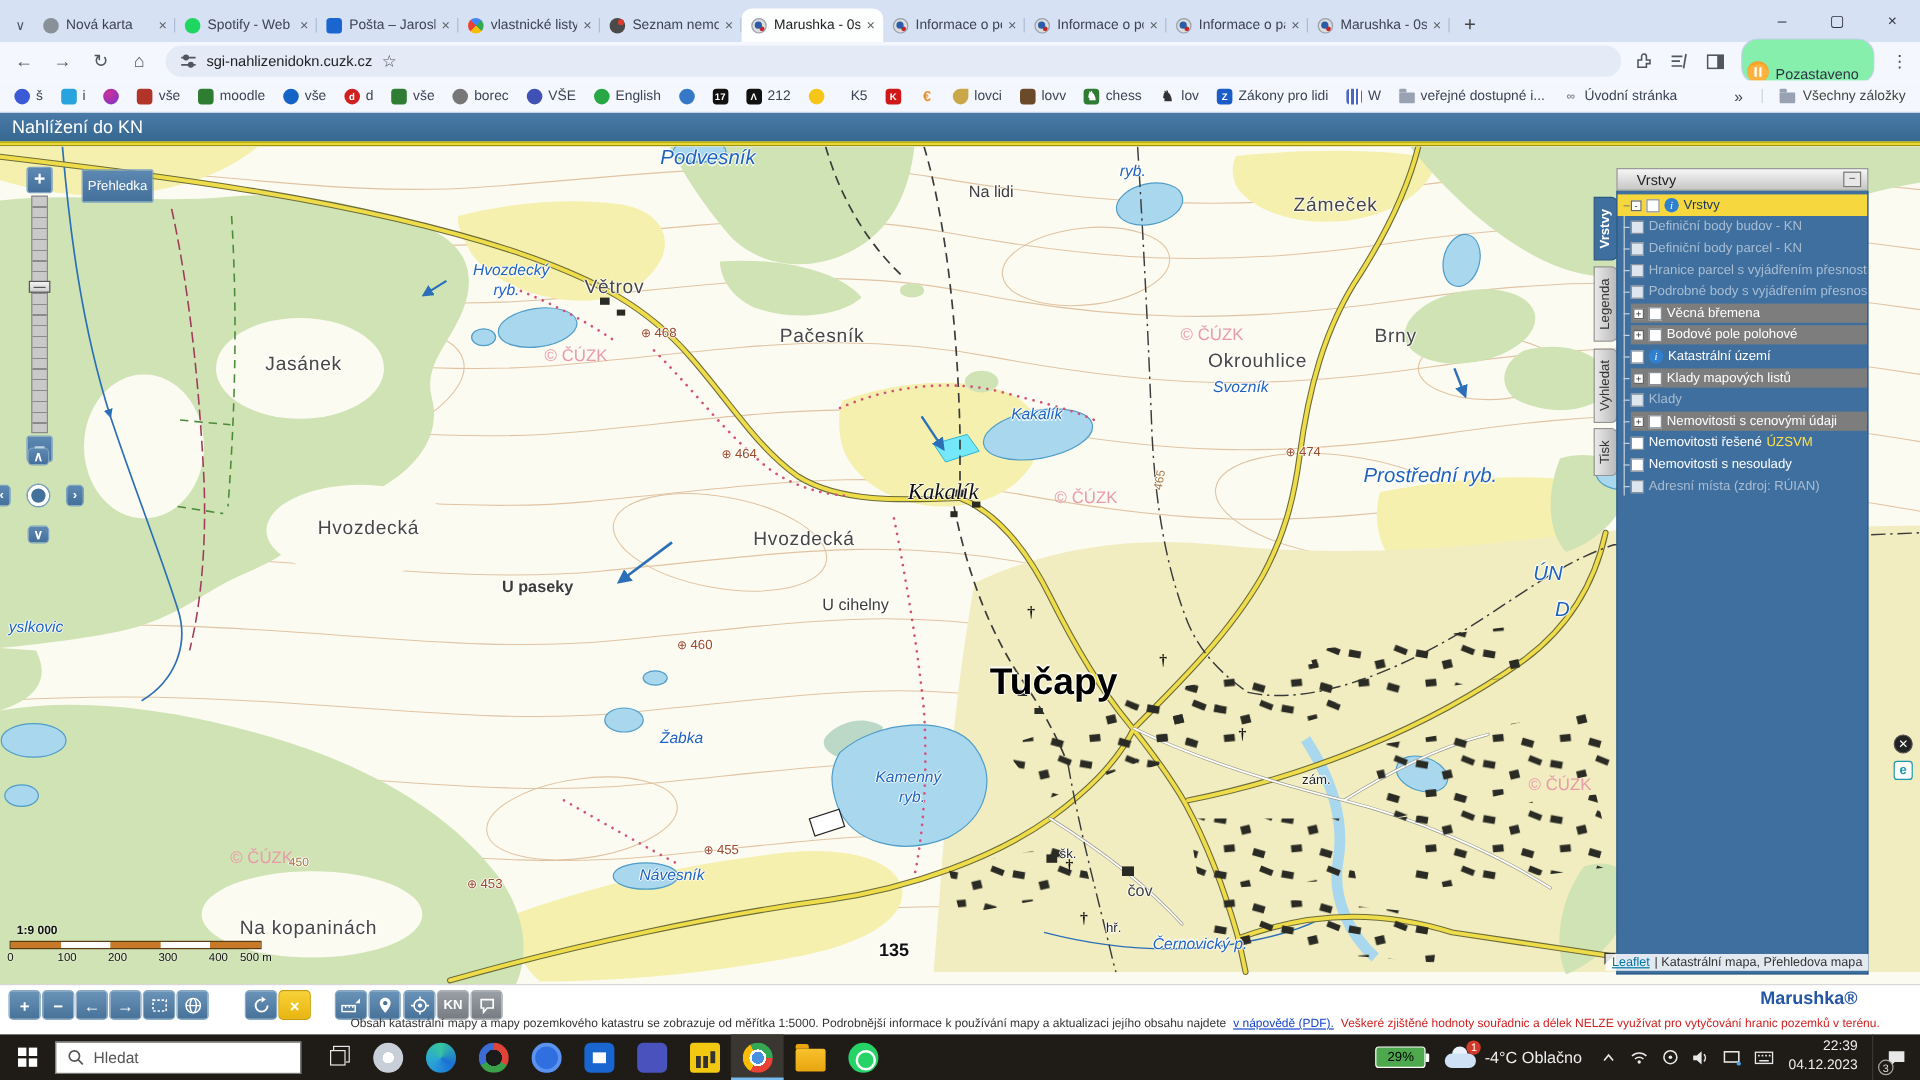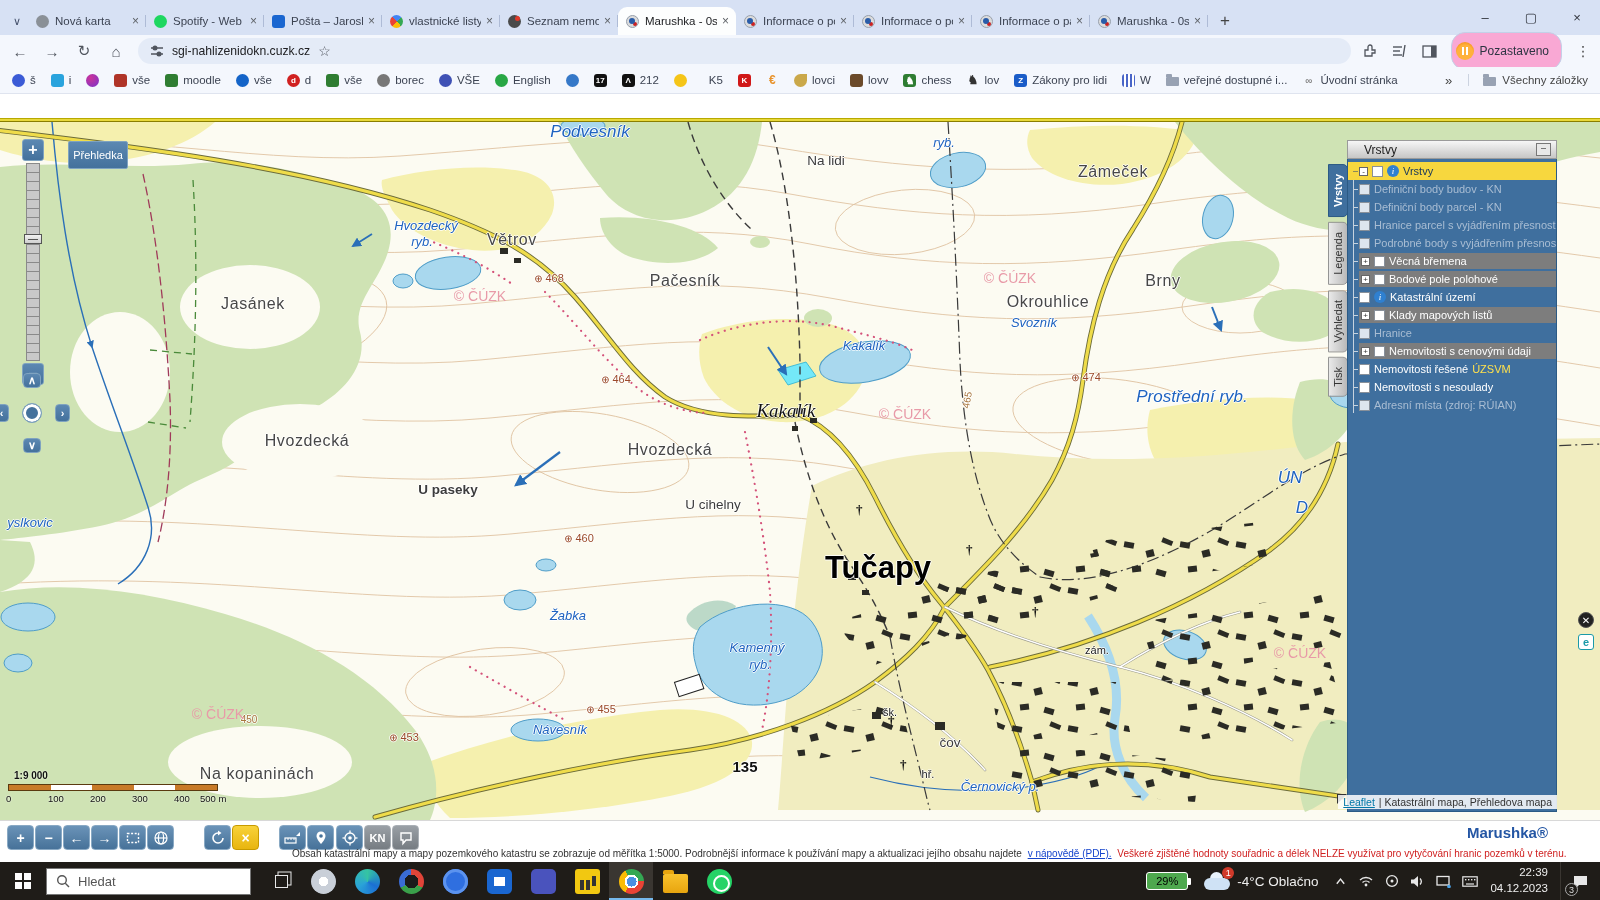--- a/index.html
+++ b/index.html
@@ -35,22 +35,22 @@
 
   
   .navbar{position:absolute;left:0;top:35px;width:1600px;height:32px;background:#f4f7fd;
     display:flex;align-items:center;padding:0 10px;gap:12px;}
   .navbtn{color:#50555e;font-size:15px;width:20px;text-align:center;}
   .addressbar{flex:1;height:26px;background:#e4ebf7;border-radius:13px;display:flex;align-items:center;
     padding:0 12px;font-size:12.2px;color:#202124;gap:8px;overflow:hidden;}
   .urlhost{color:#202124;white-space:nowrap;}
   .urlpath{color:#5f6368;white-space:nowrap;overflow:hidden;text-overflow:clip;flex:1;}
   .abicons{display:flex;gap:14px;align-items:center;color:#50555e;}
-  .profilechip{height:38px;border-radius:14px;background:#f9a8d4;border:1px solid #c3d0e8;
-    display:flex;align-items:center;gap:6px;padding:0 12px 0 4px;font-size:12px;color:#2d3442;}
+  .profilechip{height:38px;border-radius:14px;background:#86efac;border:1px solid #c3d0e8;
+    display:flex;align-items:flex-end;gap:6px;padding:0 12px 0 4px;font-size:12px;color:#2d3442;}
   .flame{width:18px;height:18px;border-radius:50%;background:radial-gradient(circle at 50% 60%,#ffb13b 55%,#f07800);
     position:relative;}
   .flame::after{content:"";position:absolute;left:6px;top:5px;width:2px;height:8px;background:#fff;box-shadow:4px 0 0 #fff;}
   .menudots{color:#444;font-size:14px;}
 
   
   .bookmarks{position:absolute;left:0;top:67px;width:1600px;height:27px;background:#f4f7fd;
     border-bottom:1px solid #dfe4ef;display:flex;align-items:center;padding:0 12px;gap:15px;
     font-size:11.5px;color:#3c4352;overflow:hidden;}
   .bm{display:flex;align-items:center;gap:5px;white-space:nowrap;flex:none;}
@@ -450,20 +450,23 @@
       </div>
       <div class="bmoverflow">
       <span>»</span>
       <span class="allbm">
         <span class="bmicon bi-folder"></span>
         <span>Všechny záložky</span>
       </span>
     </div>
   </div>
 
+  <div class="pageheader">
+    <span>Nahlížení do KN</span>
+  </div>
   <div class="yellowbar"></div>
 
   <div class="map">
     <svg class="mapsvg" width="1600" height="698" viewBox="0 0 1600 698">
       <defs>
         <marker id="arr" viewBox="0 0 10 10" refX="8" refY="5" markerWidth="5.5" markerHeight="5.5" orient="auto-start-reverse">
           <path d="M0,0 L10,5 L0,10 Z" fill="#2a6fb8"></path>
         </marker>
         <pattern id="bld" width="56" height="46" patternUnits="userSpaceOnUse">
           <rect x="4" y="6" width="10" height="6" fill="#2b2b25" transform="rotate(10 9 9)"></rect>
@@ -669,21 +672,21 @@
         <div class="mlabel water" style="left: 568px; top: 493px;">Žabka</div>
         <div class="mlabel water" style="left: 757px; top: 525px;">Kamenný</div>
         <div class="mlabel water" style="left: 760px; top: 542px;">ryb.</div>
         <div class="mlabel tiny" style="left: 890px; top: 590px;">šk.</div>
         <div class="mlabel tiny" style="left: 1097px; top: 528px;">zám.</div>
         <div class="mlabel water" style="left: 560px; top: 607px;">Návesník</div>
         <div class="mlabel place" style="left: 950px; top: 620px;">čov</div>
         <div class="mlabel tiny" style="left: 928px; top: 652px;">hř.</div>
         <div class="mlabel water" style="left: 1000px; top: 664px;">Černovický p.</div>
         <div class="mlabel place plg" style="left: 257px; top: 652px;">Na kopaninách</div>
-        <div class="mlabel roadnum" style="left: 745px; top: 644px;">135</div>
+        <div class="mlabel roadnum" style="left: 745px; top: 670px;">135</div>
         <div class="mlabel water wlg" style="left: 1290px; top: 356px;">ÚN</div>
         <div class="mlabel water wlg" style="left: 1302px; top: 386px;">D</div>
         <div class="mlabel contlbl" style="left: 249px; top: 597px;">450</div>
         <div class="mlabel contlbl rot" style="left: 967px; top: 278px;">465</div>
         <div class="mlabel spot" style="left: 549px; top: 156px;">468</div>
         <div class="mlabel spot" style="left: 616px; top: 257px;">464</div>
         <div class="mlabel spot" style="left: 1086px; top: 255px;">474</div>
         <div class="mlabel spot" style="left: 579px; top: 416px;">460</div>
         <div class="mlabel spot" style="left: 601px; top: 587px;">455</div>
         <div class="mlabel spot" style="left: 404px; top: 615px;">453</div>
@@ -781,21 +784,21 @@
           </div>
           <div class="lrow ">
             <span class="rowfill">
               <span class="expander">+</span>
               <span class="cb"></span>
               <span>Klady mapových listů</span>
             </span>
           </div>
           <div class="lrow dim">
             <span class="cb"></span>
-            <span>Hranice</span>
+            <span>Klady</span>
           </div>
           <div class="lrow ">
             <span class="rowfill">
               <span class="expander">+</span>
               <span class="cb"></span>
               <span>Nemovitosti s cenovými údaji</span>
             </span>
           </div>
           <div class="lrow ">
             <span class="cb"></span>

